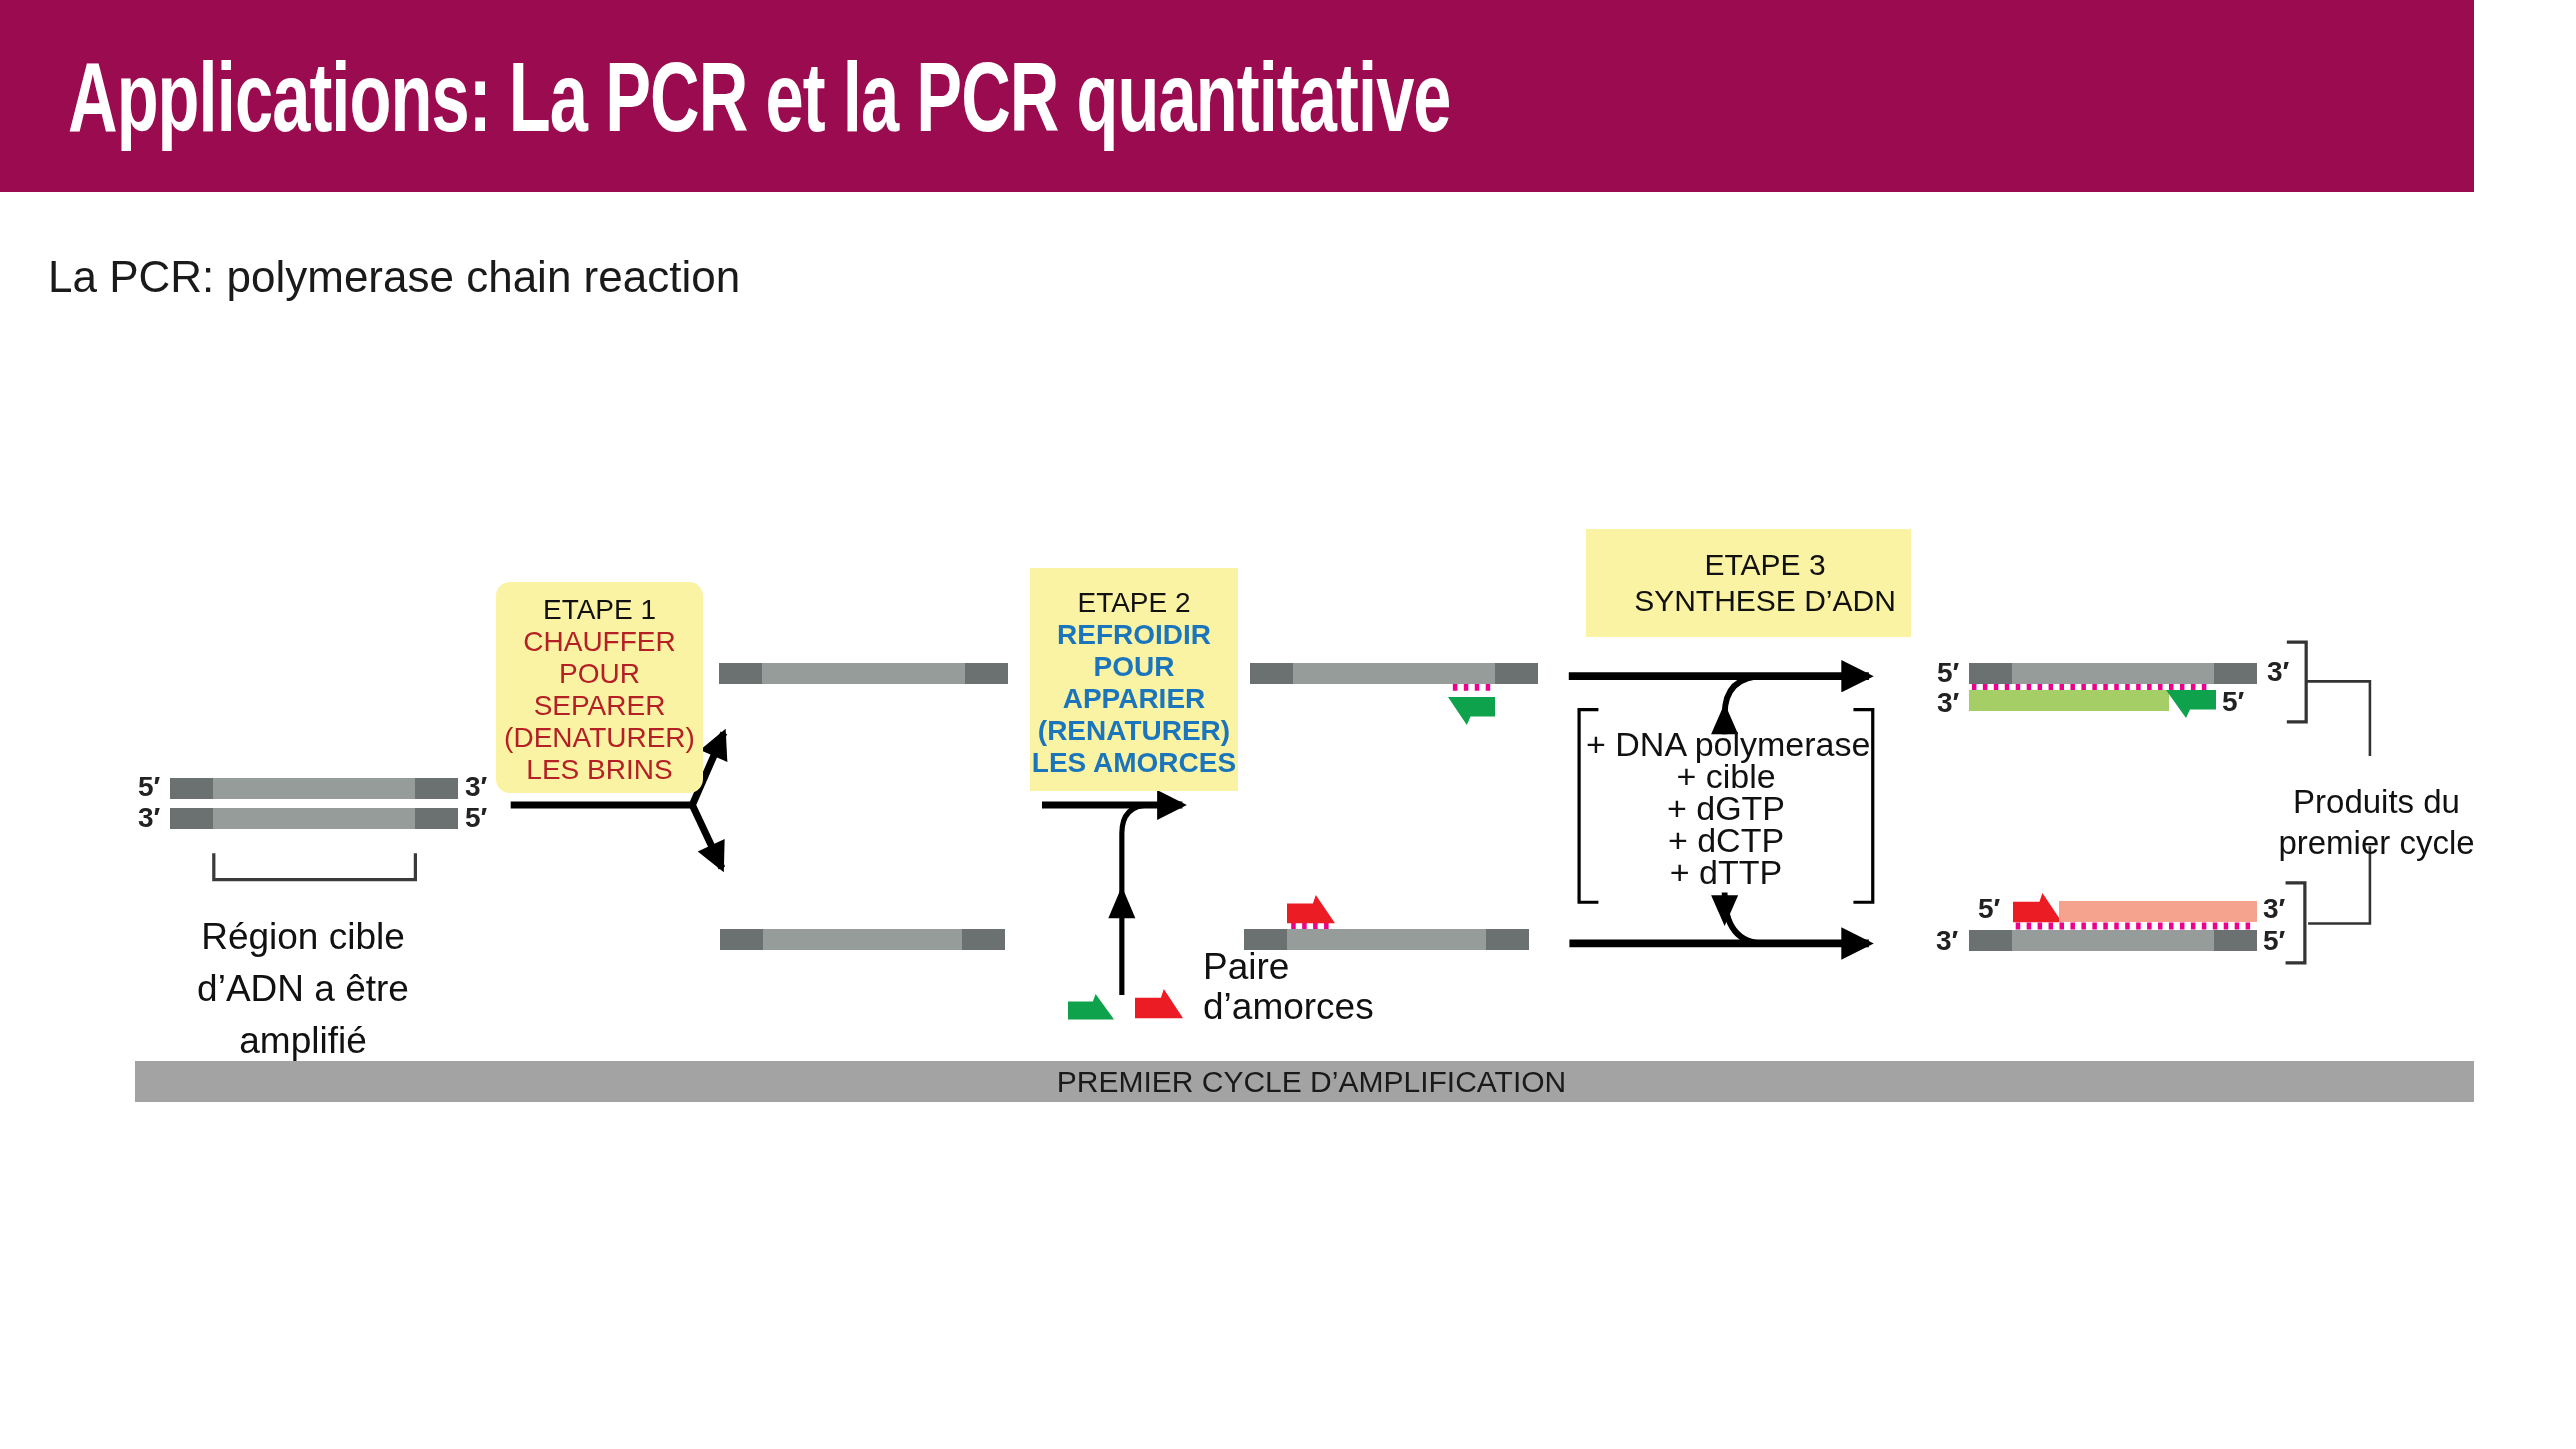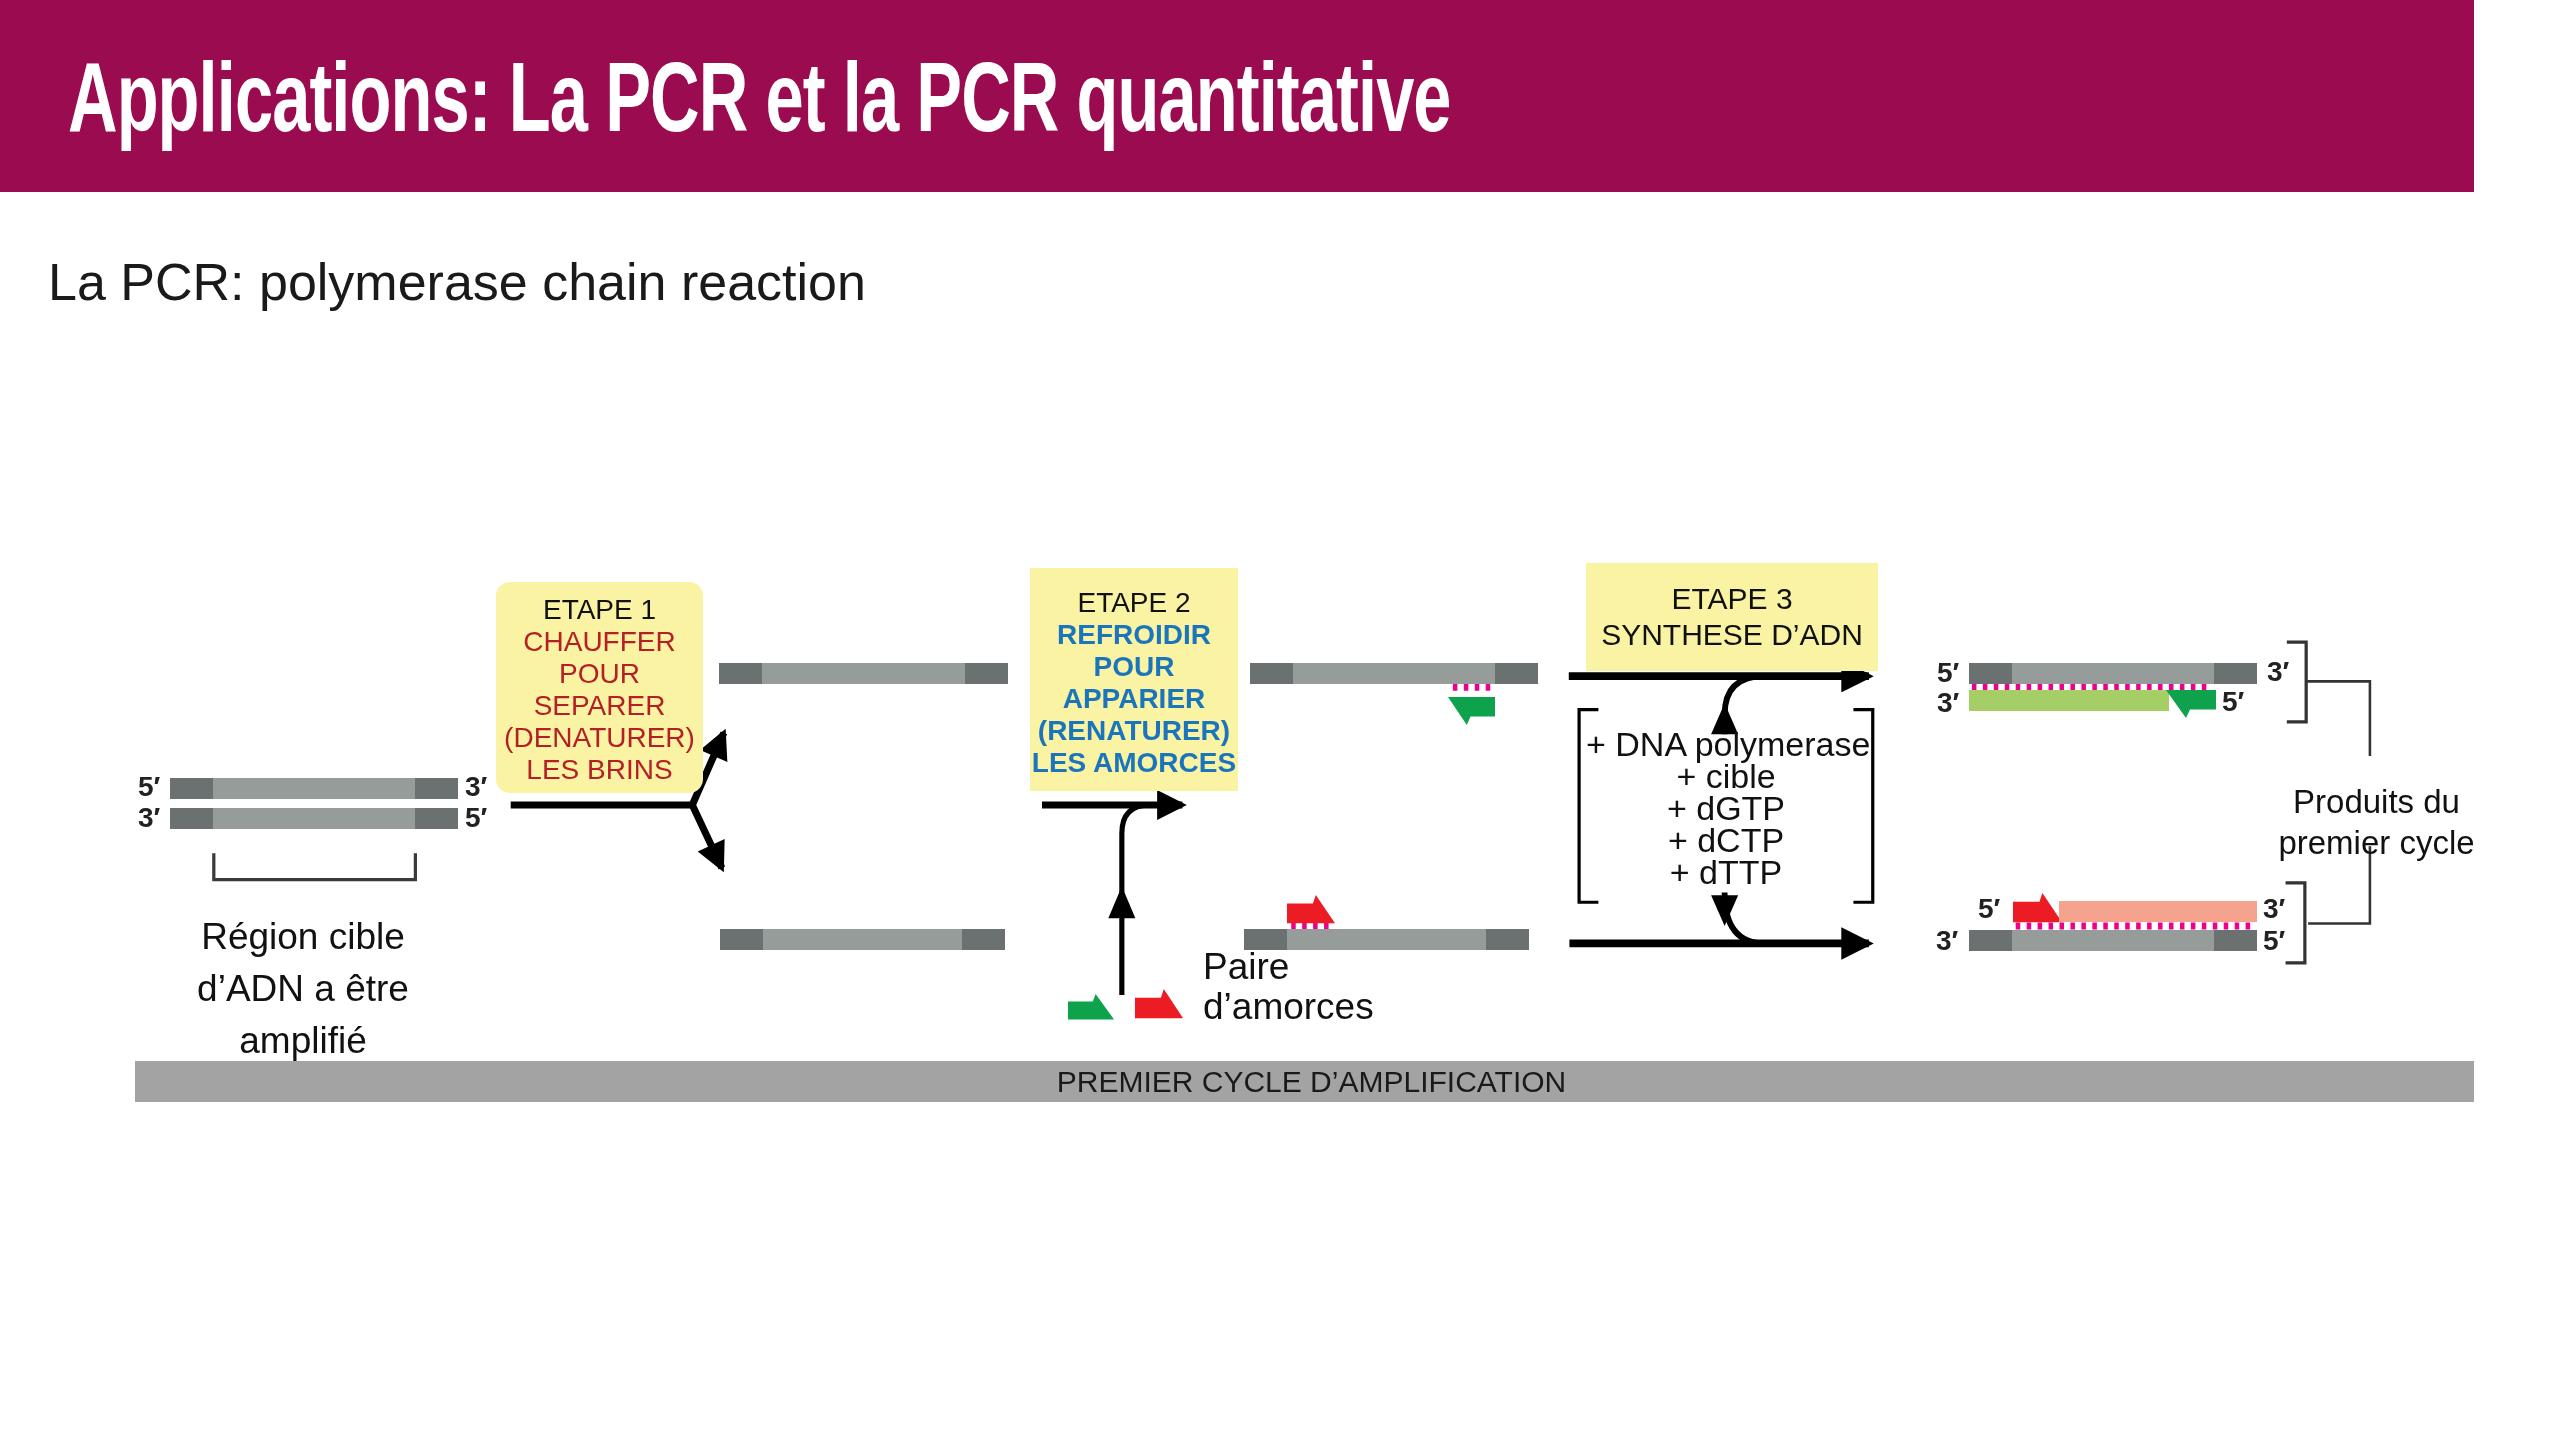--- a/index.html
+++ b/index.html
@@ -5,21 +5,21 @@
   html,body{margin:0;padding:0;background:#ffffff;}
   #canvas{
     position:relative;width:2474px;height:1449px;overflow:hidden;
     background:#ffffff;font-family:"Liberation Sans",sans-serif;color:#111;
   }
   .abs{position:absolute;}
   
   .header-bar{left:0;top:0;width:2576px;height:192px;background:#9B0B50;}
   .title{left:68px;top:41px;font-size:98px;font-weight:bold;color:#ffffff;
          white-space:nowrap;transform:scaleX(.70);transform-origin:left top;letter-spacing:-1.3px;}
-  .subtitle{left:48px;top:252px;font-size:52px;color:#1a1a1a;white-space:nowrap;}
+  .subtitle{left:48px;top:252px;font-size:44px;color:#1a1a1a;white-space:nowrap;}
   
   .strand{height:21px;background:linear-gradient(90deg,#6B7170 0%,#6B7170 15%,#969C99 15%,#969C99 85%,#6B7170 85%,#6B7170 100%);}
   .lbl{font-size:28px;font-weight:bold;color:#222;white-space:nowrap;line-height:1;}
   
   .stepbox{background:#FAF3A3;text-align:center;font-size:28px;line-height:32px;color:#111;}
   .step1-line{color:#B42025;}
   .step2-line{color:#1B75BC;font-weight:bold;}
   .step3box{background:#FAF3A3;text-align:center;font-size:30px;line-height:36px;color:#111;
             display:flex;flex-direction:column;justify-content:center;}
   
@@ -125,21 +125,21 @@
   <div class="abs strand" style="left:1244px;top:929px;width:285px;"></div>
   <div class="abs primer-right red" style="left:1287px;top:895px;width:48px;height:30px;"></div>
 
   <div class="abs primer-right green" style="left:1068px;top:994px;width:46px;height:27px;"></div>
   <div class="abs primer-right red" style="left:1135px;top:989px;width:48px;height:31px;"></div>
   <div class="abs legend-caption" style="left:1203px;top:947px;">
     <div>Paire</div>
     <div>d’amorces</div>
   </div>
 
-  <div class="abs step3box" style="left:1586px;top:563px;width:292px;height:108px;">
+  <div class="abs step3box" style="left:1586px;top:529px;width:292px;height:108px;padding-left:33px;">
     <div>ETAPE 3</div>
     <div>SYNTHESE D’ADN</div>
   </div>
 
   <div class="abs reagent-line1" style="left:1586px;top:725px;">+ DNA polymerase</div>
   <div class="abs reagent-items" style="left:1579px;top:760px;width:294px;">
     <div>+ cible</div>
     <div>+ dGTP</div>
     <div>+ dCTP</div>
     <div>+ dTTP</div>

